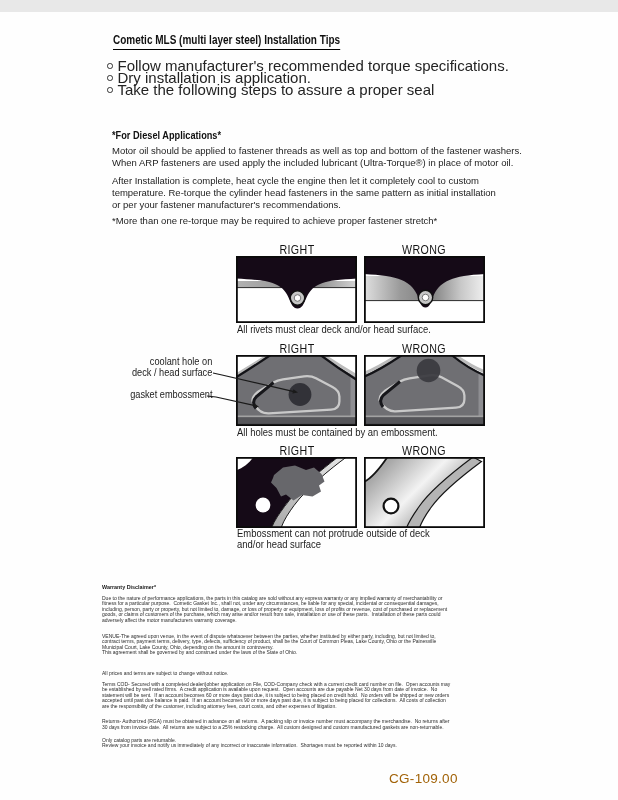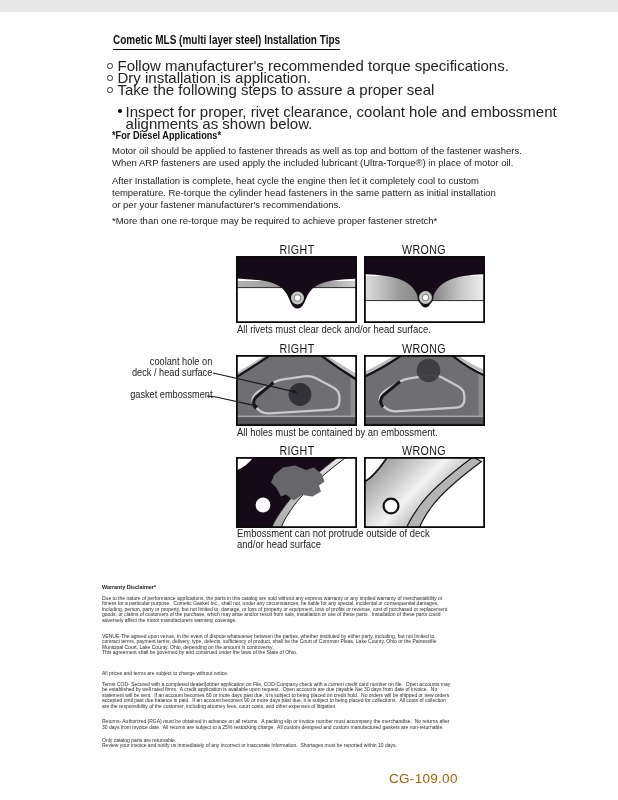--- a/index.html
+++ b/index.html
@@ -59,24 +59,20 @@
     <span class="marker-ring"></span>
     <span class="body-line">Follow manufacturer's recommended torque specifications.</span>
   </div>
   <div class="abs bullet-row" style="left:107px;top:60px;width:470px;">
     <span class="marker-ring"></span>
     <span class="body-line">Dry installation is application.</span>
   </div>
   <div class="abs bullet-row" style="left:107px;top:72px;width:470px;">
     <span class="marker-ring"></span>
     <span class="body-line">Take the following steps to assure a proper seal</span>
-  </div>
-  <div class="abs bullet-row" style="left:118px;top:94px;width:480px;">
-    <span class="marker-dot"></span>
-    <span class="body-line">Inspect for proper, rivet clearance, coolant hole and embossment alignments as shown below.</span>
   </div>
 
   <div class="abs" style="left:112px;top:117px;">
     <div class="section-head">*For Diesel Applications*</div>
   </div>
   <div class="abs para" style="left:112px;top:133px;">Motor oil should be applied to fastener threads as well as top and bottom of the fastener washers.
 When ARP fasteners are used apply the included lubricant (Ultra-Torque®) in place of motor oil.</div>
   <div class="abs para" style="left:112px;top:163px;">After Installation is complete, heat cycle the engine then let it completely cool to custom
 temperature. Re-torque the cylinder head fasteners in the same pattern as initial installation
 or per your fastener manufacturer's recommendations.</div>

